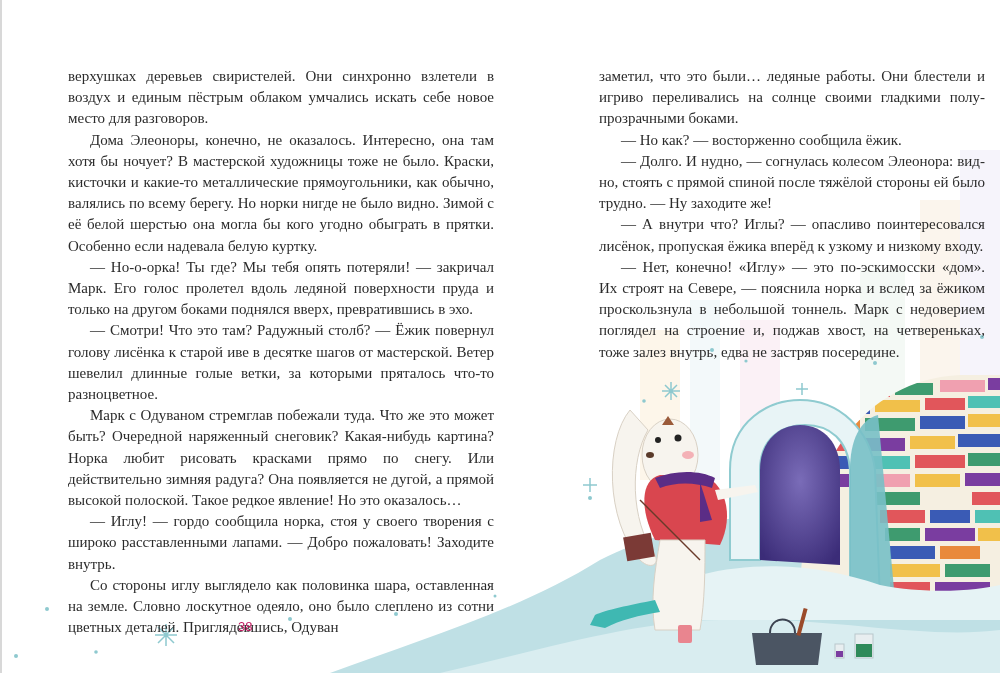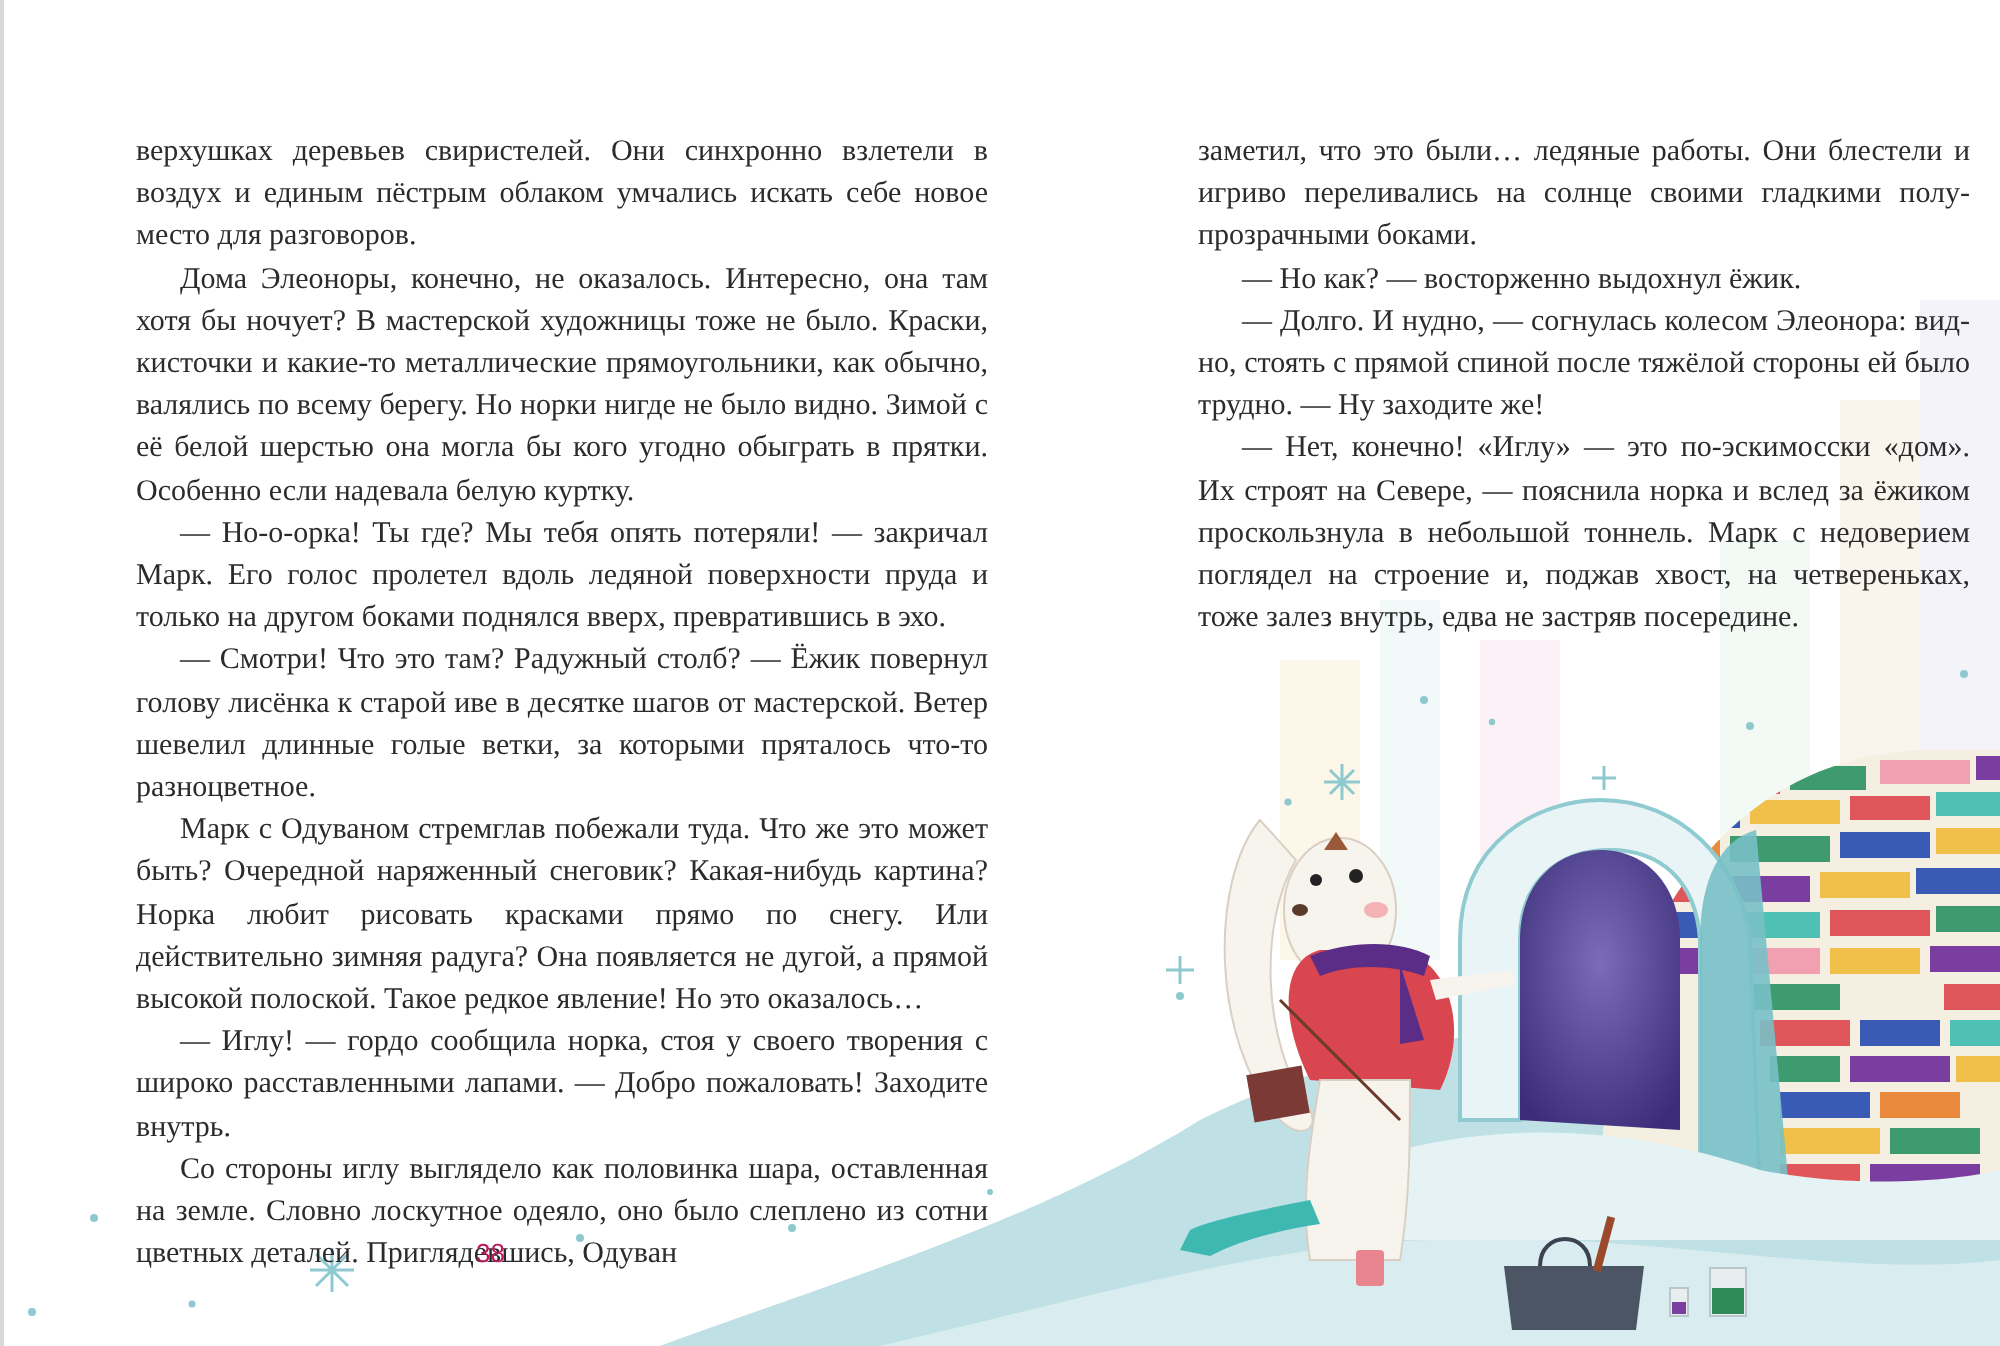--- a/index.html
+++ b/index.html
@@ -173,18 +173,19 @@
   <p>Дома Элеоноры, конечно, не оказалось. Интересно, она там хотя бы ночует? В мастерской художницы тоже не было. Краски, кисточки и какие-то металлические прямо­угольники, как обычно, валялись по всему берегу. Но норки нигде не было видно. Зимой с её белой шерстью она мог­ла бы кого угодно обыграть в прятки. Особенно если надева­ла белую куртку.</p>
   <p>— Но-о-орка! Ты где? Мы тебя опять потеряли! — закри­чал Марк. Его голос пролетел вдоль ледяной поверхности пруда и только на другом боками поднялся вверх, превратив­шись в эхо.</p>
   <p>— Смотри! Что это там? Радужный столб? — Ёжик по­вернул голову лисёнка к старой иве в десятке шагов от ма­стерской. Ветер шевелил длинные голые ветки, за которыми пряталось что-то разноцветное.</p>
   <p>Марк с Одуваном стремглав побежали туда. Что же это может быть? Очередной наряженный снеговик? Какая-ни­будь картина? Норка любит рисовать красками прямо по снегу. Или действительно зимняя радуга? Она появляется не дугой, а прямой высокой полоской. Такое редкое явление! Но это оказалось…</p>
   <p>— Иглу! — гордо сообщила норка, стоя у своего творе­ния с широко расставленными лапами. — Добро пожало­вать! Заходите внутрь.</p>
   <p>Со стороны иглу выглядело как половинка шара, остав­ленная на земле. Словно лоскутное одеяло, оно было сле­плено из сотни цветных деталей. Приглядевшись, Одуван</p>
 </div>
 
 <div class="column col-right">
   <p class="noindent">заметил, что это были… ледяные работы. Они блестели и игриво переливались на солнце своими гладкими полу­прозрачными боками.</p>
-  <p>— Но как? — восторженно выдохнул ёжик.</p>
+  <p>— Но как? — восторженно сообщила ёжик.</p>
   <p>— Долго. И нудно, — согнулась колесом Элеонора: вид­но, стоять с прямой спиной после тяжёлой стороны ей было трудно. — Ну заходите же!</p>
+  <p>— А внутри что? Иглы? — опасливо поинтересовался ли­сёнок, пропуская ёжика вперёд к узкому и низкому входу.</p>
   <p>— Нет, конечно! «Иглу» — это по-эскимосски «дом». Их строят на Севере, — пояснила норка и вслед за ёжиком про­скользнула в небольшой тоннель. Марк с недоверием погля­дел на строение и, поджав хвост, на четвереньках, тоже за­лез внутрь, едва не застряв посередине.</p>
 </div>
 
 <div class="page-number">38</div>
 
 </body></html>

